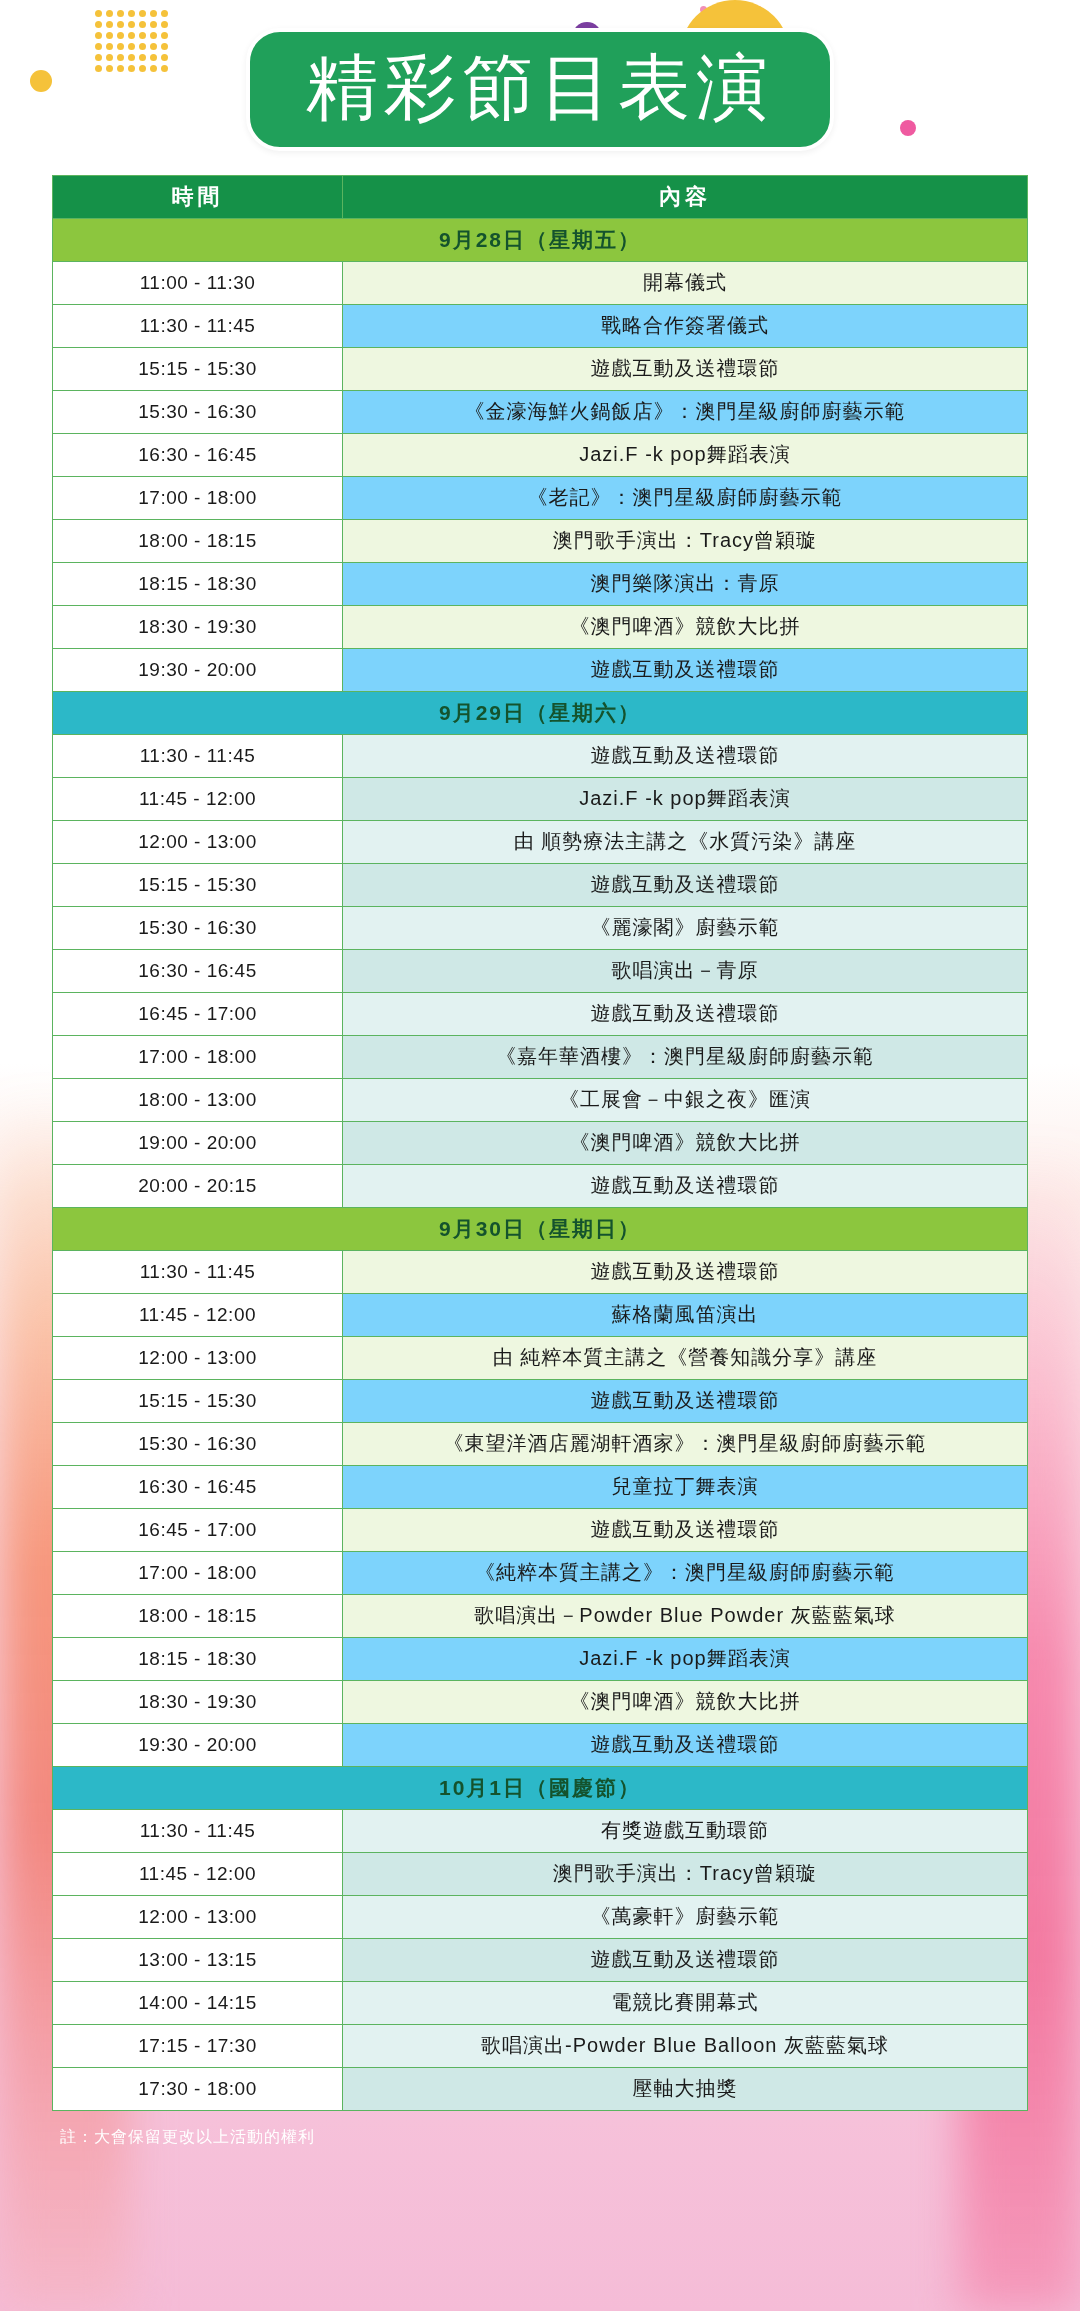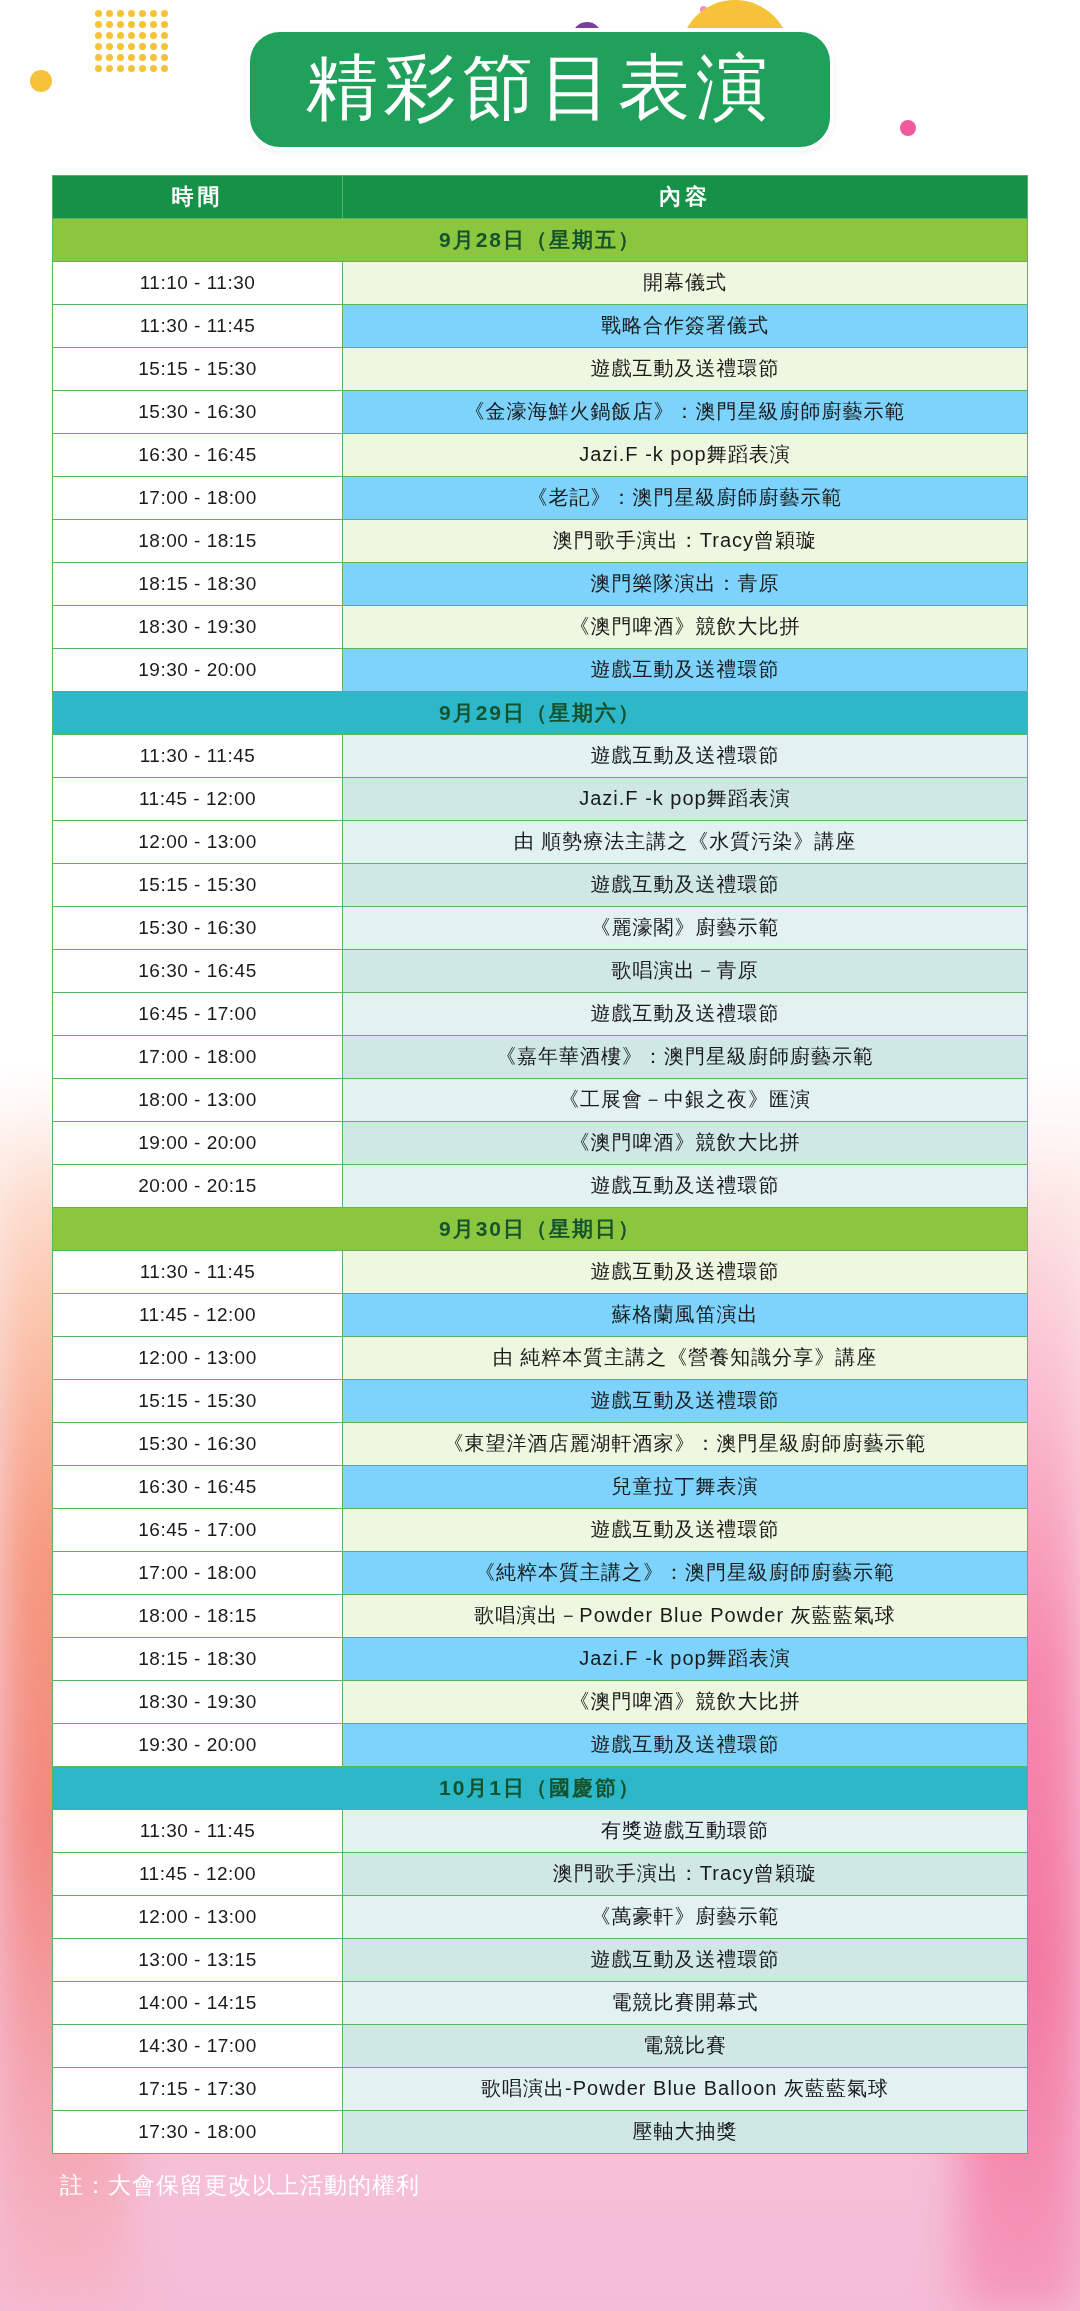--- a/index.html
+++ b/index.html
@@ -160,21 +160,21 @@
   .g1 .row-content { background: #7dd3fc; }
   
   .t0 .row-content { background: #e2f2f1; }
   .t1 .row-content { background: #cfe8e6; }
 
   .footnote {
     position: relative;
     z-index: 5;
     margin: 16px 0 3px 60px;
     color: #ffffff;
-    font-size: 23px;
+    font-size: 16px;
     letter-spacing: 1px;
   }
 </style>
 </head>
 <body>
 
 <div class="bg"></div>
 <div class="bg-left"></div>
 <div class="bg-right"></div>
 
@@ -286,21 +286,21 @@
       <tr>
         <th>時間</th>
         <th>內容</th>
       </tr>
     </thead>
     <tbody id="schedule-body">
         <tr class="day-row day-green">
           <td colspan="2">9月28日（星期五）</td>
         </tr>
         <tr class="g0">
-          <td class="row-time">11:10 - 11:30</td>
+          <td class="row-time">11:00 - 11:30</td>
           <td class="row-content">開幕儀式</td>
         </tr>
         <tr class="g1">
           <td class="row-time">11:30 - 11:45</td>
           <td class="row-content">戰略合作簽署儀式</td>
         </tr>
         <tr class="g0">
           <td class="row-time">15:15 - 15:30</td>
           <td class="row-content">遊戲互動及送禮環節</td>
         </tr>
@@ -445,24 +445,20 @@
           <td class="row-time">12:00 - 13:00</td>
           <td class="row-content">《萬豪軒》廚藝示範</td>
         </tr>
         <tr class="t1">
           <td class="row-time">13:00 - 13:15</td>
           <td class="row-content">遊戲互動及送禮環節</td>
         </tr>
         <tr class="t0">
           <td class="row-time">14:00 - 14:15</td>
           <td class="row-content">電競比賽開幕式</td>
-        </tr>
-        <tr class="t1">
-          <td class="row-time">14:30 - 17:00</td>
-          <td class="row-content">電競比賽</td>
         </tr>
         <tr class="t0">
           <td class="row-time">17:15 - 17:30</td>
           <td class="row-content">歌唱演出-Powder Blue Balloon 灰藍藍氣球</td>
         </tr>
         <tr class="t1">
           <td class="row-time">17:30 - 18:00</td>
           <td class="row-content">壓軸大抽獎</td>
         </tr>
       </tbody>

